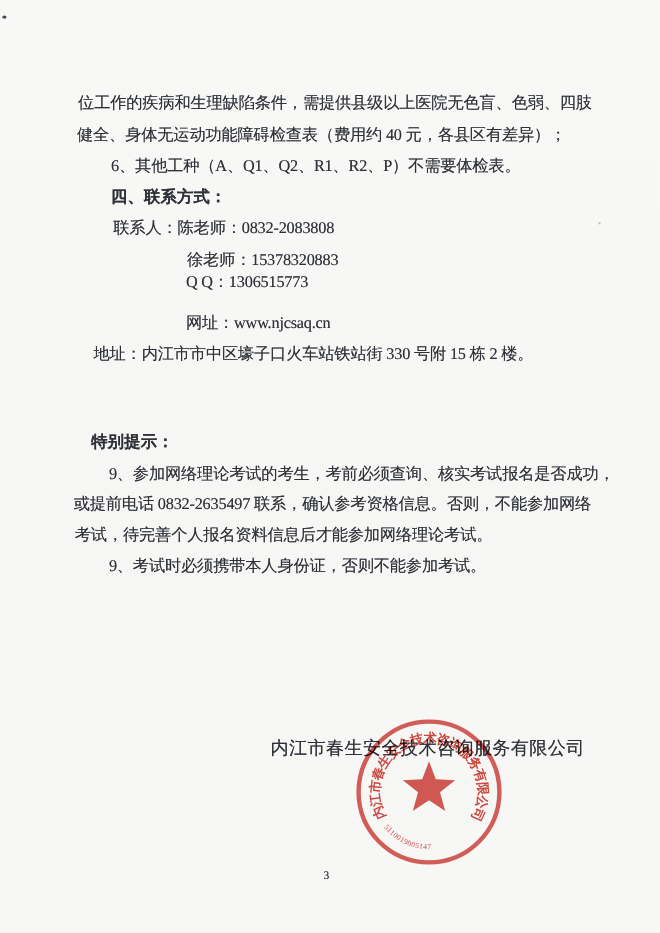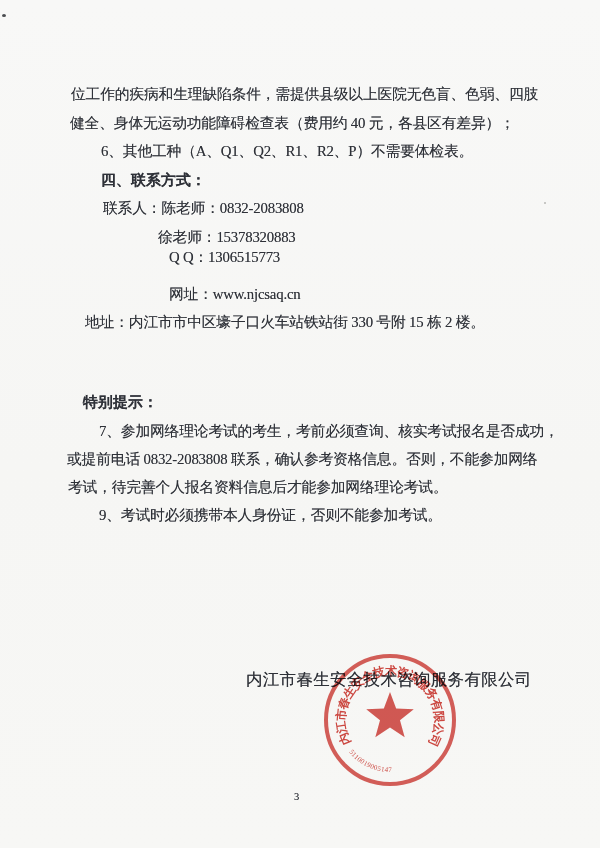--- a/index.html
+++ b/index.html
@@ -65,28 +65,28 @@
   <div class="speck s1"></div>
   <div class="speck s2"></div>
 
   <div class="ln" style="left:71px; top:84px">位工作的疾病和生理缺陷条件，需提供县级以上医院无色盲、色弱、四肢</div>
   <div class="ln" style="left:70px; top:113px">健全、身体无运动功能障碍检查表（费用约 40 元，各县区有差异）；</div>
   <div class="ln" style="left:101px; top:141px">6、其他工种（A、Q1、Q2、R1、R2、P）不需要体检表。</div>
 
   <div class="ln heading" style="left:101px; top:170px">四、联系方式：</div>
 
   <div class="ln" style="left:103px; top:198px">联系人：陈老师：0832-2083808</div>
-  <div class="ln" style="left:158px; top:227px">徐老师：15378320883</div>
+  <div class="ln" style="left:170px; top:227px">徐老师：15378320883</div>
   <div class="ln" style="left:169px; top:247px">Q Q：1306515773</div>
   <div class="ln" style="left:169px; top:284px">网址：www.njcsaq.cn</div>
   <div class="ln" style="left:85px; top:312px">地址：内江市市中区壕子口火车站铁站街 330 号附 15 栋 2 楼。</div>
 
   <div class="ln heading" style="left:83px; top:392px">特别提示：</div>
-  <div class="ln" style="left:99px; top:421px">7、参加网络理论考试的考生，考前必须查询、核实考试报名是否成功，</div>
-  <div class="ln" style="left:67px; top:449px">或提前电话 0832-2083808 联系，确认参考资格信息。否则，不能参加网络</div>
+  <div class="ln" style="left:99px; top:421px">9、参加网络理论考试的考生，考前必须查询、核实考试报名是否成功，</div>
+  <div class="ln" style="left:67px; top:449px">或提前电话 0832-2635497 联系，确认参考资格信息。否则，不能参加网络</div>
   <div class="ln" style="left:68px; top:477px">考试，待完善个人报名资料信息后才能参加网络理论考试。</div>
   <div class="ln" style="left:99px; top:505px">9、考试时必须携带本人身份证，否则不能参加考试。</div>
 
   <div class="ln company" style="left:246px; top:670px">内江市春生安全技术咨询服务有限公司</div>
 
   <svg class="seal" viewBox="0 0 140 140" aria-hidden="true">
     <defs>
       <path id="sealArc" d="M 31.0 92.5 A 45 45 0 1 1 109.0 92.5" fill="none"></path>
       <path id="sealBottom" d="M 29.0 102.0 A 52 52 0 0 0 111.0 102.0" fill="none"></path>
     </defs>

